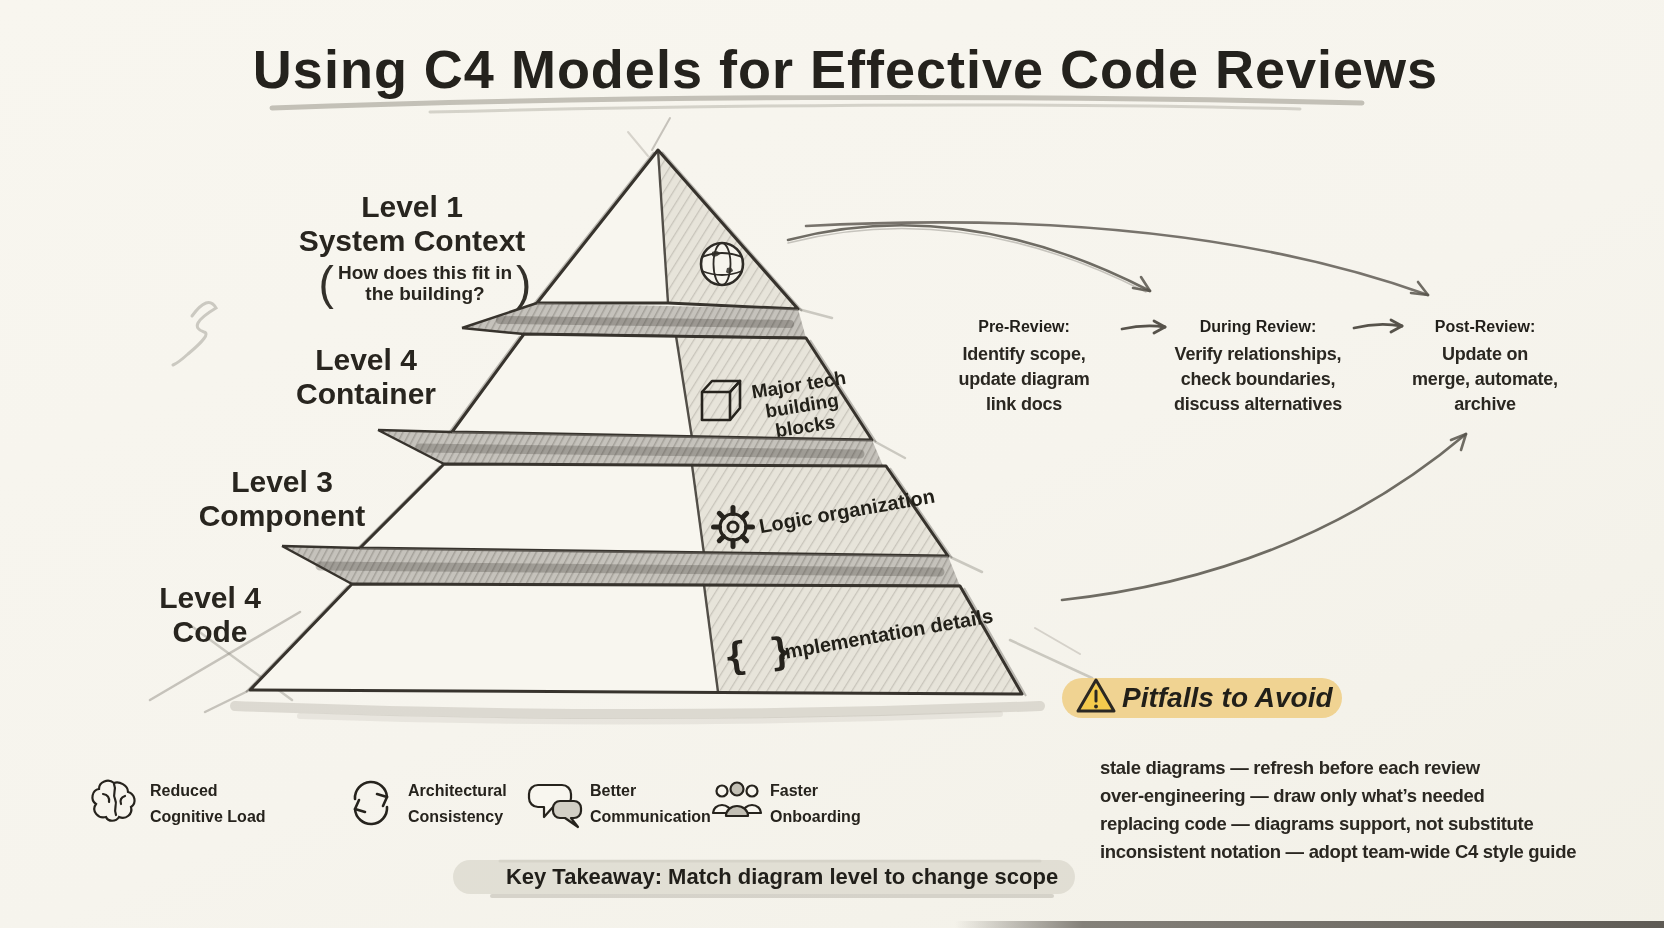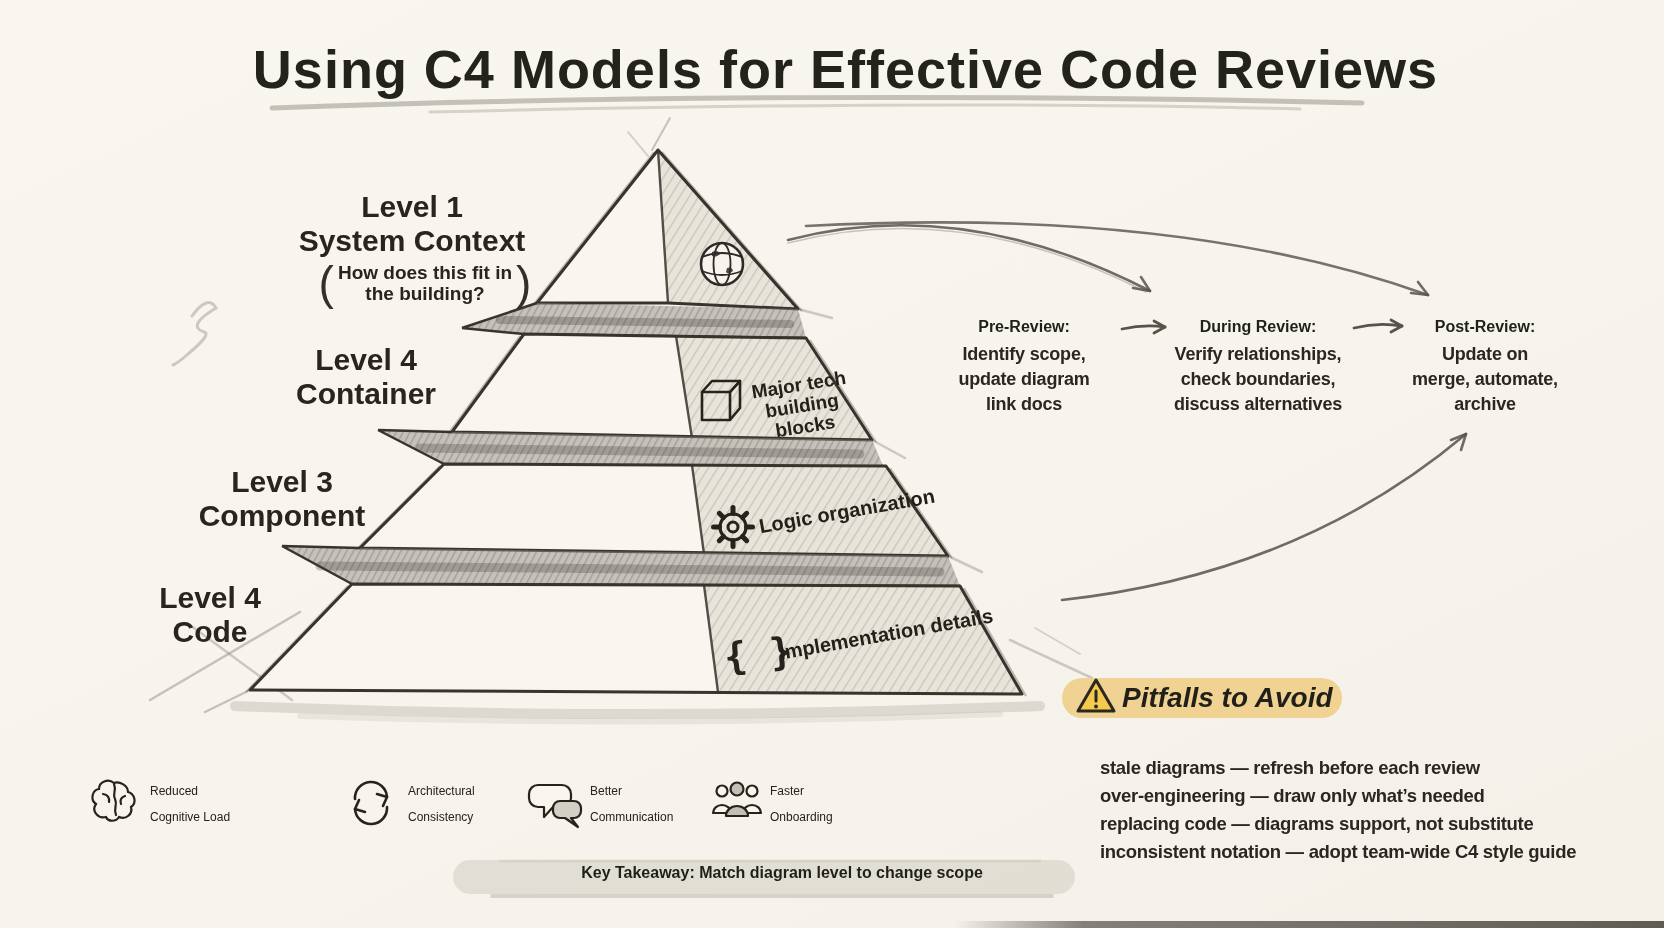--- a/index.html
+++ b/index.html
@@ -18,22 +18,22 @@
   .paren{font-size:46px;font-weight:400;line-height:40px;padding:0 4px;color:#33302a;}
   .tiertext{font-weight:700;font-size:19px;line-height:21px;text-align:center;color:#222019;}
   .single{white-space:nowrap;}
   .braces{font-family:"DejaVu Sans Mono",monospace;font-weight:700;font-size:38px;color:#26231d;}
   .flowstep{text-align:center;width:200px;}
   .flowstep .fh{font-size:16px;font-weight:700;line-height:26px;margin-bottom:2px;color:#211f1a;}
   .flowstep .fl{font-size:18px;font-weight:600;line-height:25px;letter-spacing:-0.2px;color:#2a2721;}
   .pit-head{font-size:28px;font-weight:700;line-height:28px;color:#211f19;white-space:nowrap;font-style:italic;}
   .pit-item{font-size:18.5px;font-weight:600;line-height:28px;letter-spacing:-0.3px;
             white-space:nowrap;color:#2a2721;}
-  .benefit-text .l1,.benefit-text .l2{font-size:12px;font-weight:400;line-height:26px;color:#26231d;}
-  .takeaway{width:700px;text-align:center;font-size:16px;font-weight:700;color:#211f1a;white-space:nowrap;}
+  .benefit-text .l1,.benefit-text .l2{font-size:16px;font-weight:700;line-height:26px;color:#26231d;}
+  .takeaway{width:700px;text-align:center;font-size:22px;font-weight:700;color:#211f1a;white-space:nowrap;}
 </style>
 </head>
 <body>
 
 <div class="stage">
 
   <svg class="art" viewBox="0 0 1664 928" aria-hidden="true">
     <defs>
       <pattern id="hatchR" width="8" height="8" patternUnits="userSpaceOnUse" patternTransform="rotate(32)">
         <line x1="0" y1="0" x2="0" y2="8" stroke="#8f8a7f" stroke-width="2.6" opacity="0.35"></line>

